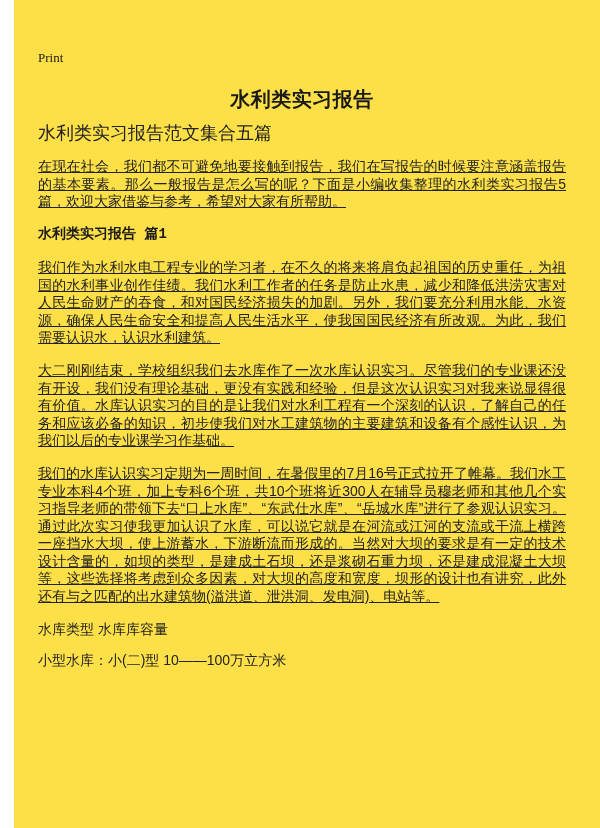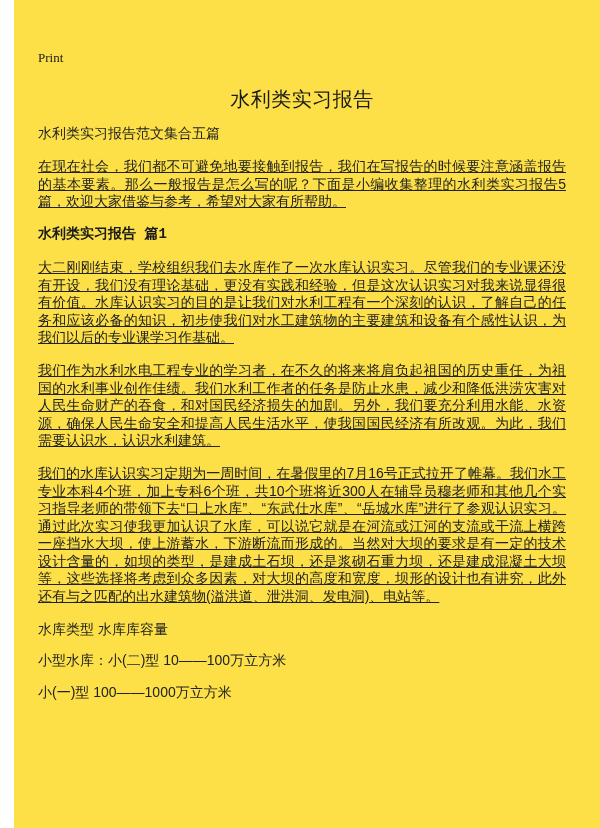--- a/index.html
+++ b/index.html
@@ -28,27 +28,27 @@
     line-height: 15px;
     color: #1a1a1a;
     display: inline-block;
     cursor: pointer;
   }
   .doc-title {
     margin: 21px 0 0 0;
     text-align: center;
     font-size: 20px;
     line-height: 24px;
-    font-weight: normal;
+    font-weight: bold;
     letter-spacing: 0.5px;
     color: #1a1a1a;
   }
   .doc-subtitle {
     margin-top: 14px;
-    font-size: 14px;
+    font-size: 18px;
     line-height: 17.5px;
     color: #222222;
   }
   .para {
     margin: 15.5px 0;
     font-size: 14px;
     line-height: 17.5px;
     text-align: justify;
     color: #222222;
     text-decoration: underline;
@@ -76,26 +76,25 @@
   <span class="print-label">Print</span>
 
   <h1 class="doc-title">水利类实习报告</h1>
 
   <div class="doc-subtitle">水利类实习报告范文集合五篇</div>
 
   <p class="para">在现在社会，我们都不可避免地要接触到报告，我们在写报告的时候要注意涵盖报告的基本要素。那么一般报告是怎么写的呢？下面是小编收集整理的水利类实习报告5篇，欢迎大家借鉴与参考，希望对大家有所帮助。</p>
 
   <h2 class="section-heading">水利类实习报告 篇1</h2>
 
+  <p class="para">我们作为水利水电工程专业的学习者，在不久的将来将肩负起祖国的历史重任，为祖国的水利事业创作佳绩。我们水利工作者的任务是防止水患，减少和降低洪涝灾害对人民生命财产的吞食，和对国民经济损失的加剧。另外，我们要充分利用水能、水资源，确保人民生命安全和提高人民生活水平，使我国国民经济有所改观。为此，我们需要认识水，认识水利建筑。</p>
+
   <p class="para">大二刚刚结束，学校组织我们去水库作了一次水库认识实习。尽管我们的专业课还没有开设，我们没有理论基础，更没有实践和经验，但是这次认识实习对我来说显得很有价值。水库认识实习的目的是让我们对水利工程有一个深刻的认识，了解自己的任务和应该必备的知识，初步使我们对水工建筑物的主要建筑和设备有个感性认识，为我们以后的专业课学习作基础。</p>
-
-  <p class="para">我们作为水利水电工程专业的学习者，在不久的将来将肩负起祖国的历史重任，为祖国的水利事业创作佳绩。我们水利工作者的任务是防止水患，减少和降低洪涝灾害对人民生命财产的吞食，和对国民经济损失的加剧。另外，我们要充分利用水能、水资源，确保人民生命安全和提高人民生活水平，使我国国民经济有所改观。为此，我们需要认识水，认识水利建筑。</p>
 
   <p class="para">我们的水库认识实习定期为一周时间，在暑假里的7月16号正式拉开了帷幕。我们水工专业本科4个班，加上专科6个班，共10个班将近300人在辅导员穆老师和其他几个实习指导老师的带领下去“口上水库”、“东武仕水库”、“岳城水库”进行了参观认识实习。通过此次实习使我更加认识了水库，可以说它就是在河流或江河的支流或干流上横跨一座挡水大坝，使上游蓄水，下游断流而形成的。当然对大坝的要求是有一定的技术设计含量的，如坝的类型，是建成土石坝，还是浆砌石重力坝，还是建成混凝土大坝等，这些选择将考虑到众多因素，对大坝的高度和宽度，坝形的设计也有讲究，此外还有与之匹配的出水建筑物(溢洪道、泄洪洞、发电洞)、电站等。</p>
 
 
   <p class="cap-line">水库类型 水库库容量</p>
 
   <p class="cap-line">小型水库：小(二)型 10——100万立方米</p>
 
-  <p class="cap-line">小(一)型 100——1000万立方米</p>
 
 </div>
 
 </body></html>

